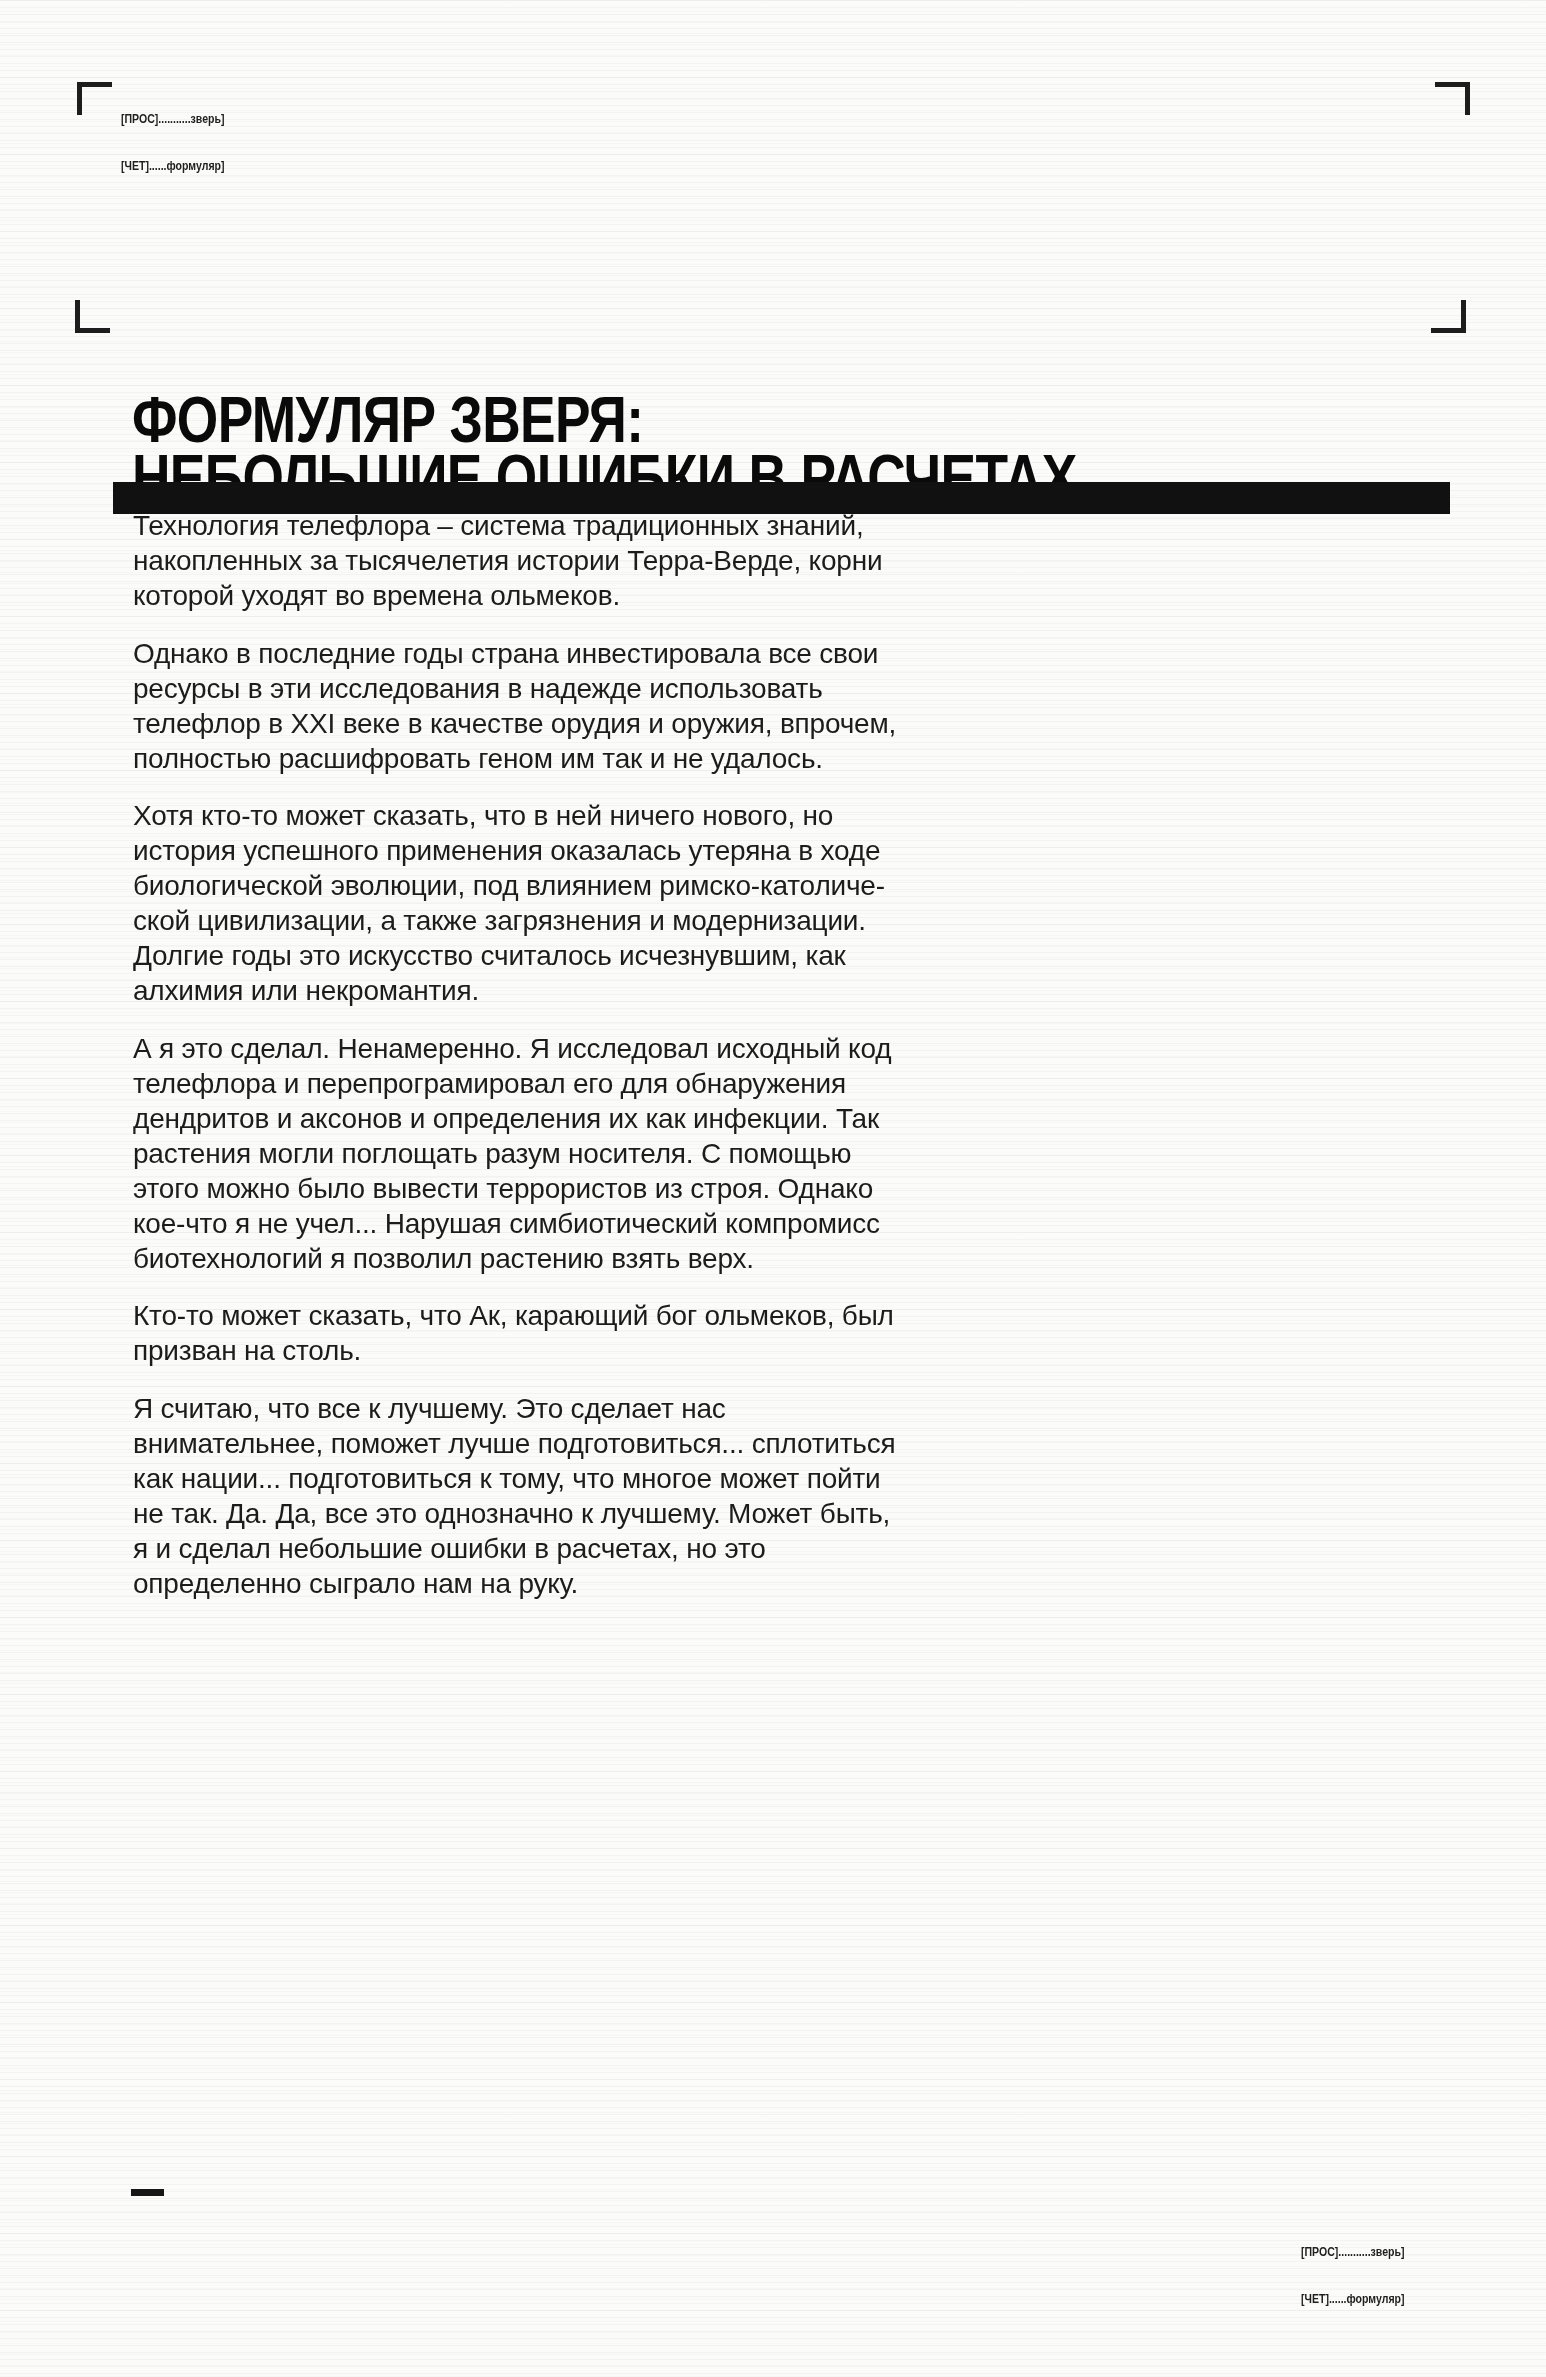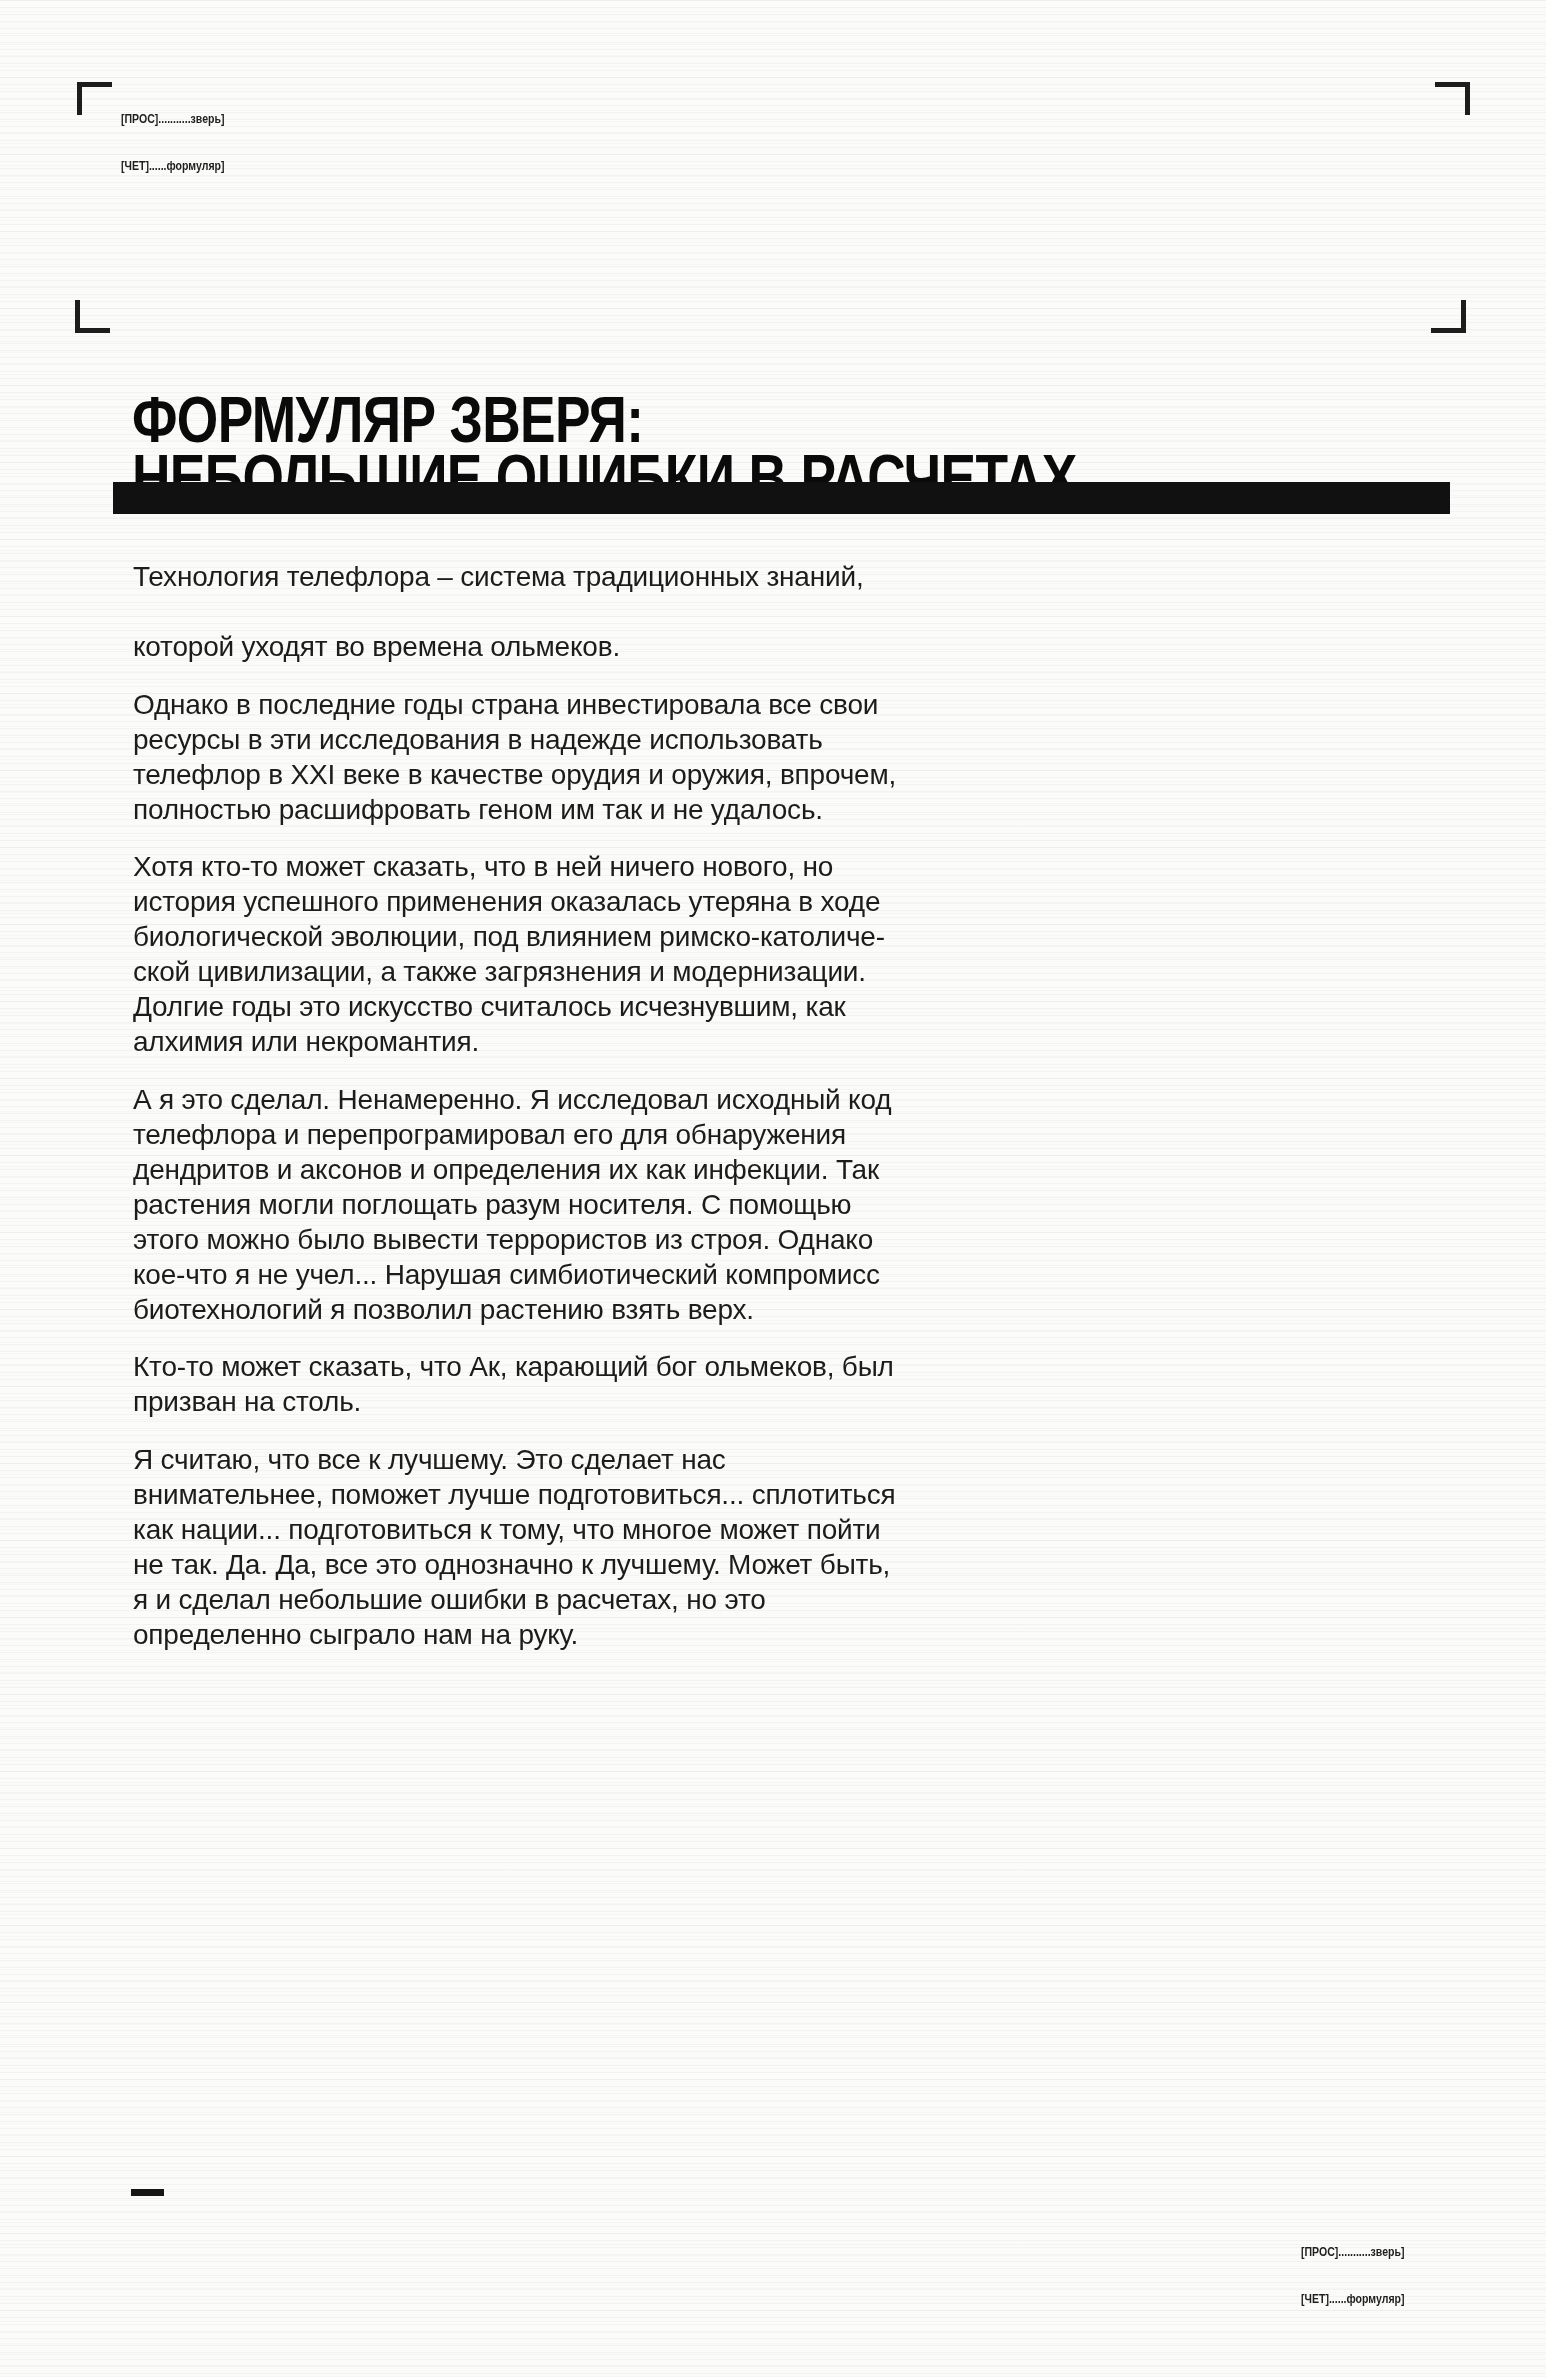--- a/index.html
+++ b/index.html
@@ -64,21 +64,21 @@
     left: 113px;
     top: 482px;
     width: 1337px;
     height: 32px;
     background: #111111;
   }
 
   .body-text {
     position: absolute;
     left: 133px;
-    top: 559px;
+    top: 508px;
     width: 1089px;
     font-size: 28px;
     line-height: 35px;
     letter-spacing: -0.2px;
     color: #1c1c1c;
   }
   .body-text p {
     margin: 0 0 22.6px 0;
     white-space: pre;
   }
@@ -109,21 +109,21 @@
   </div>
 
   <h1 class="title">
       <div>ФОРМУЛЯР ЗВЕРЯ:</div>
       <div>НЕБОЛЬШИЕ ОШИБКИ В РАСЧЕТАХ</div>
     </h1>
 
   <div class="divider-bar"></div>
 
   <div class="body-text">
-      <p><span>Технология телефлора – система традиционных знаний,</span><br><br><span>которой уходят во времена ольмеков.</span></p>
+      <p><span>Технология телефлора – система традиционных знаний,</span><br><span>накопленных за тысячелетия истории Терра-Верде, корни</span><br><span>которой уходят во времена ольмеков.</span></p>
       <p><span>Однако в последние годы страна инвестировала все свои</span><br><span>ресурсы в эти исследования в надежде использовать</span><br><span>телефлор в XXI веке в качестве орудия и оружия, впрочем,</span><br><span>полностью расшифровать геном им так и не удалось.</span></p>
       <p><span>Хотя кто-то может сказать, что в ней ничего нового, но</span><br><span>история успешного применения оказалась утеряна в ходе</span><br><span>биологической эволюции, под влиянием римско-католиче-</span><br><span>ской цивилизации, а также загрязнения и модернизации.</span><br><span>Долгие годы это искусство считалось исчезнувшим, как</span><br><span>алхимия или некромантия.</span></p>
       <p><span>А я это сделал. Ненамеренно. Я исследовал исходный код</span><br><span>телефлора и перепрограмировал его для обнаружения</span><br><span>дендритов и аксонов и определения их как инфекции. Так</span><br><span>растения могли поглощать разум носителя. С помощью</span><br><span>этого можно было вывести террористов из строя. Однако</span><br><span>кое-что я не учел... Нарушая симбиотический компромисс</span><br><span>биотехнологий я позволил растению взять верх.</span></p>
       <p><span>Кто-то может сказать, что </span><span class="it">Ак</span><span>, карающий бог ольмеков, был</span><br><span>призван на столь.</span></p>
       <p><span>Я считаю, что все к лучшему. Это сделает нас</span><br><span>внимательнее, поможет лучше подготовиться... сплотиться</span><br><span>как нации... подготовиться к тому, что многое может пойти</span><br><span>не так. Да. Да, все это однозначно к лучшему. Может быть,</span><br><span>я и сделал небольшие ошибки в расчетах, но это</span><br><span>определенно сыграло нам на руку.</span></p>
     </div>
 
   <div class="footer-dash"></div>
 
   <div class="meta footer">

